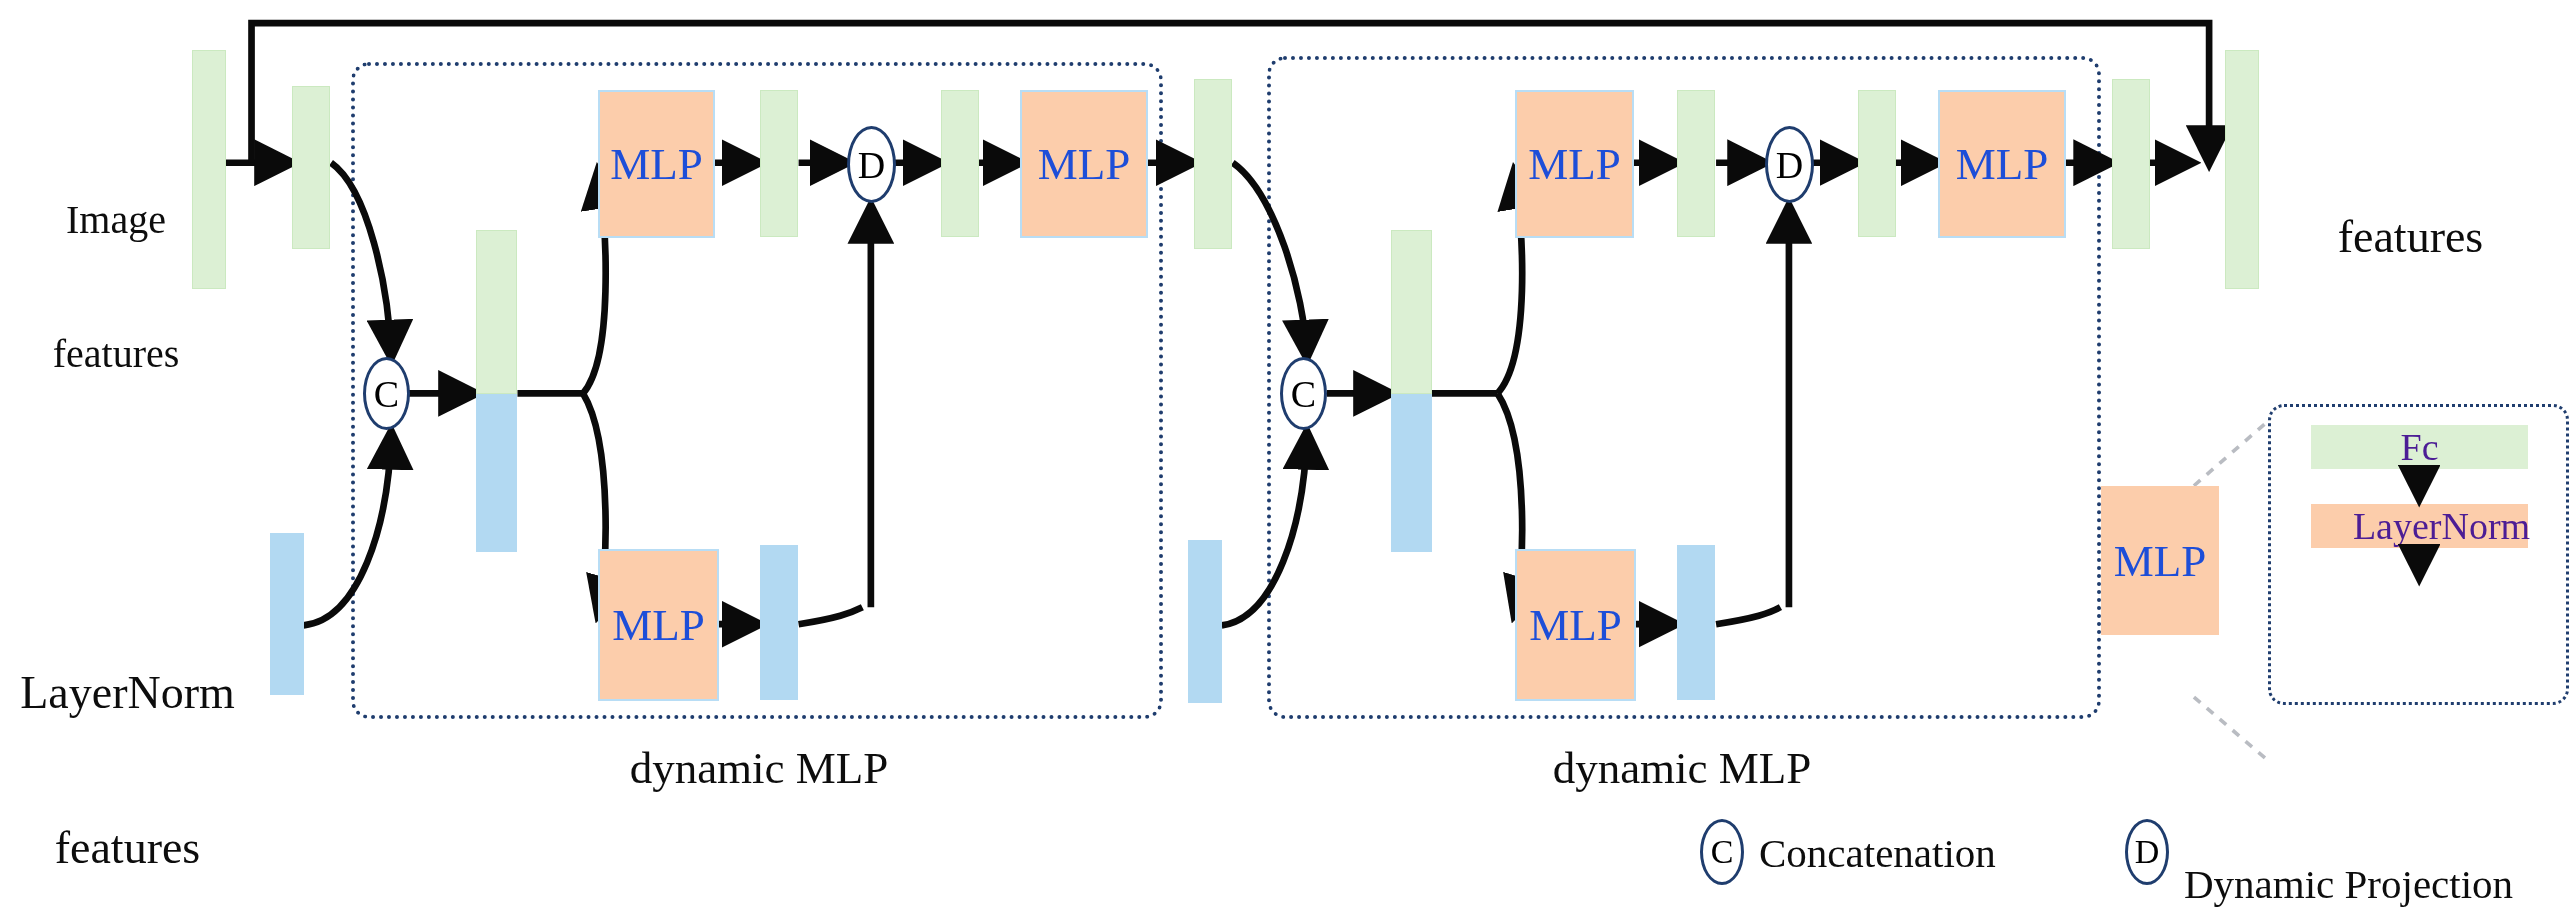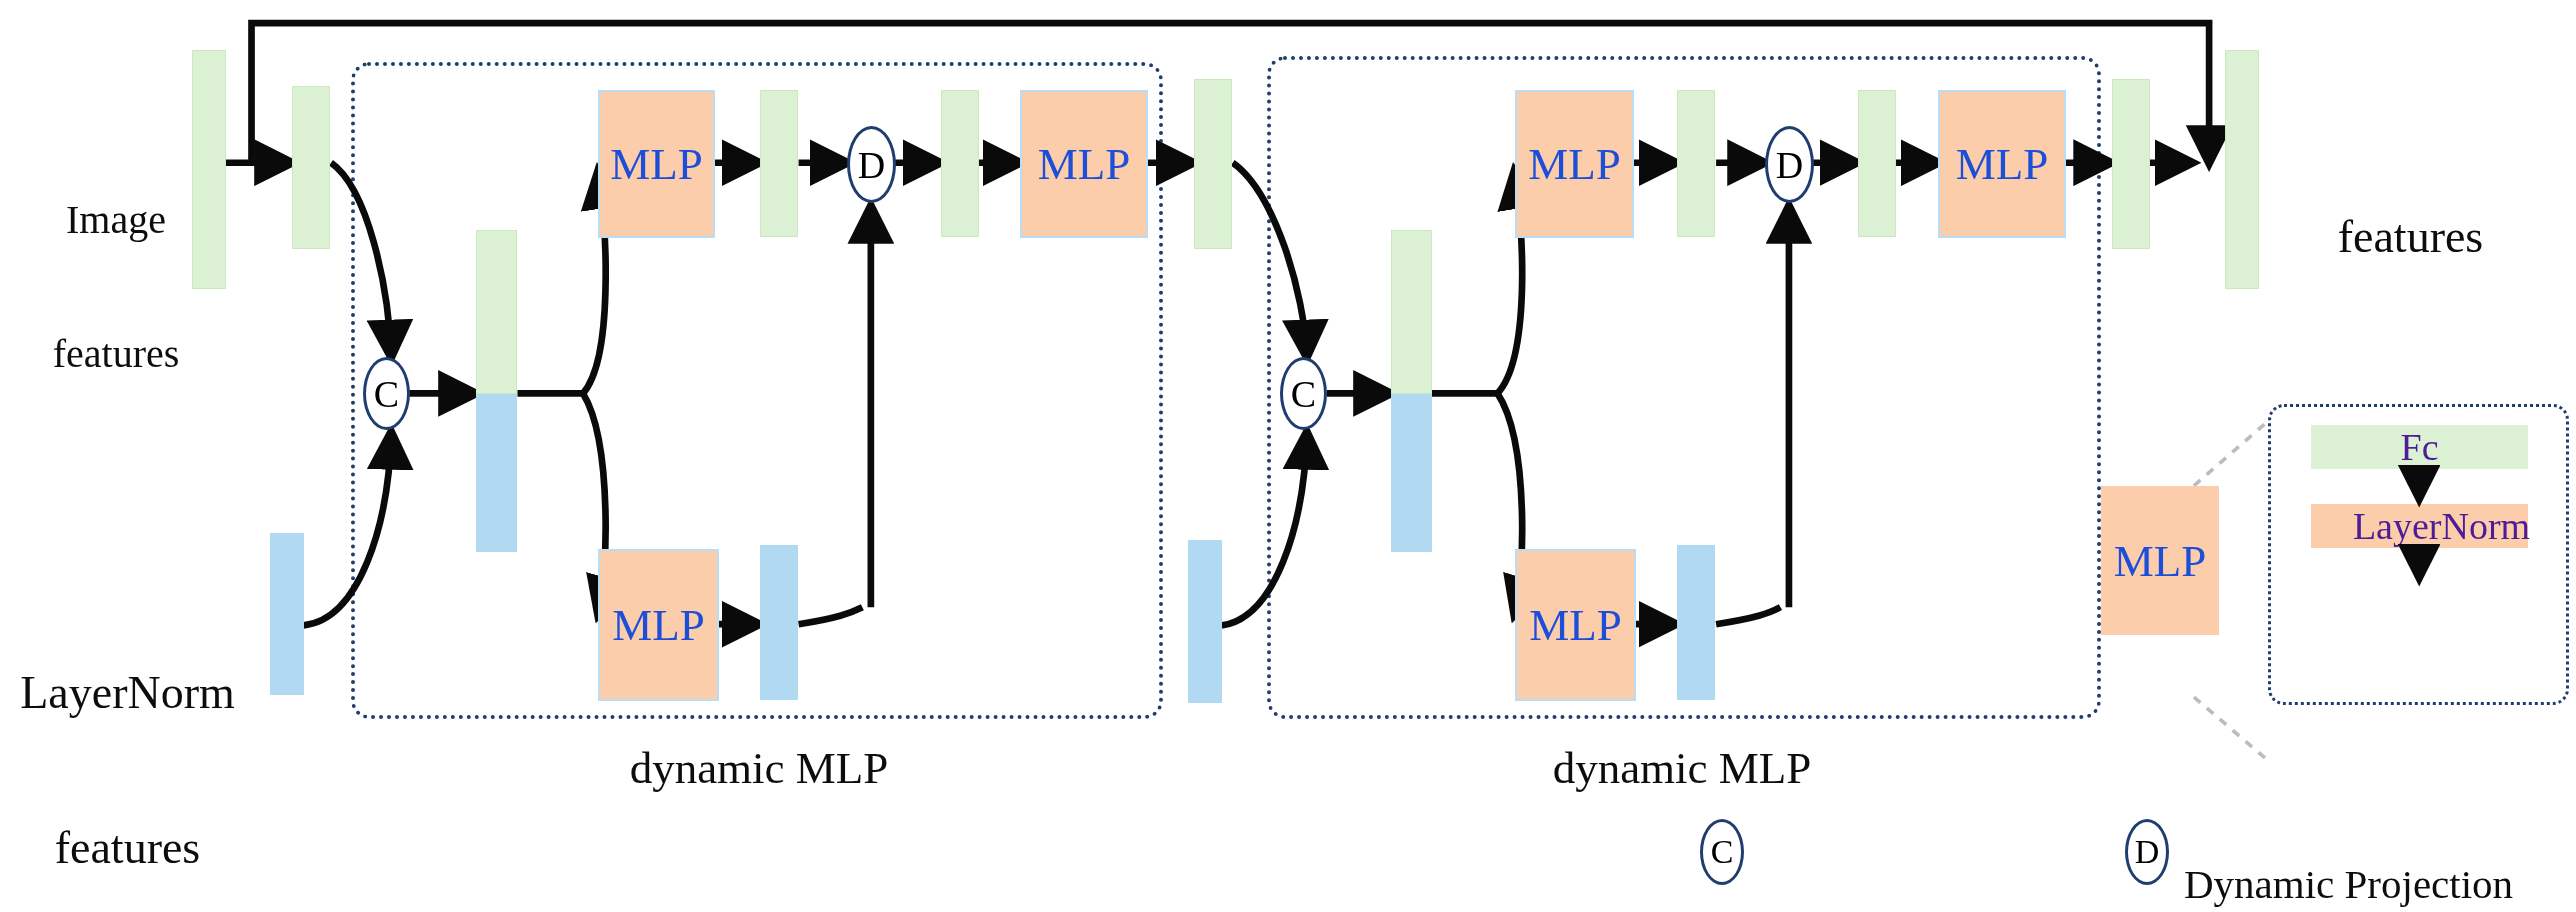--- a/index.html
+++ b/index.html
@@ -238,18 +238,19 @@
         <path d="M0,0 L7,3.5 L0,7 z" fill="#0a0a0a"></path>
       </marker>
     </defs>
     <g stroke="#0a0a0a" fill="none" stroke-width="10" marker-end="url(#ah2)">
       <path d="M3984,776 L3984,822"></path>
       <path d="M3984,906 L3984,952"></path>
     </g>
   </svg>
 
   <div class="node-circle" style="left:1700px; top:819px; width:44px; height:66px; font-size:34px;">C</div>
+  <div class="txt" style="left:1759px; top:831px; font-size:41px;">Concatenation</div>
 
   <div class="node-circle" style="left:2125px; top:819px; width:44px; height:66px; font-size:34px;">D</div>
   <div class="txt" style="left:2184px; top:831px; font-size:41px;margin-top:31px;">Dynamic Projection</div>
 
 </div>
 
 
 </body></html>

